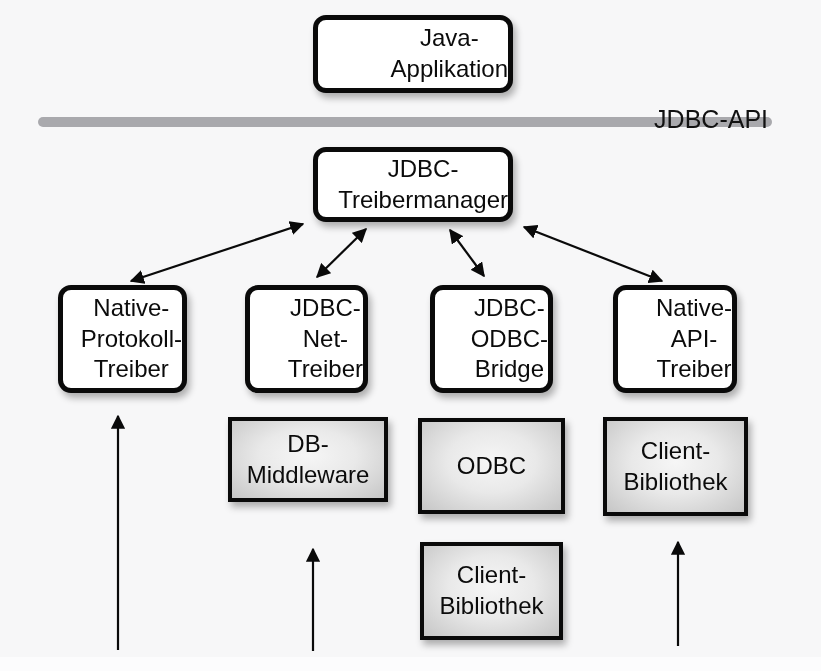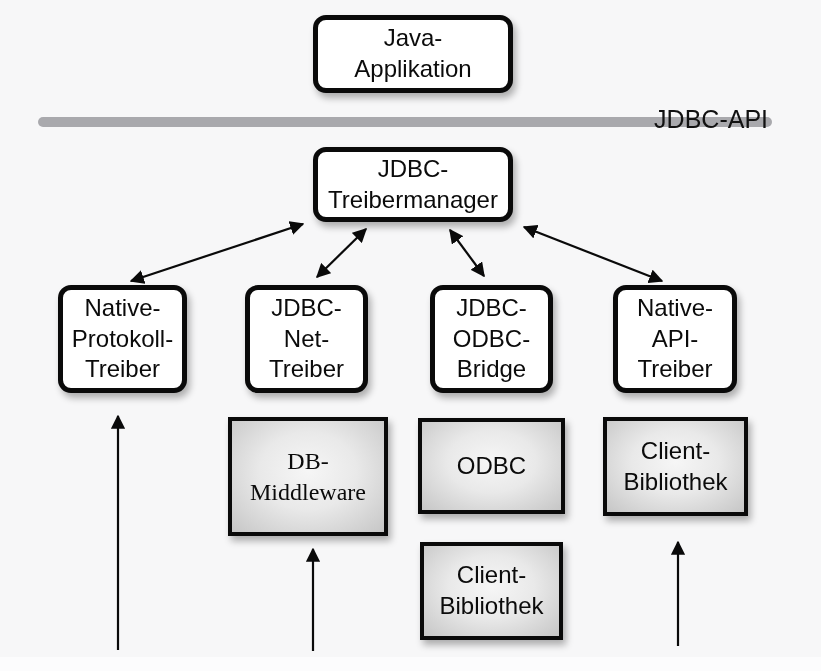--- a/index.html
+++ b/index.html
@@ -32,34 +32,35 @@
     font-size: 24px;
     line-height: 1.28;
     box-shadow: 3px 5px 7px rgba(0,0,0,0.30);
   }
   .node .lbl { white-space: pre-line; }
 
   .rounded {
     background: #ffffff;
     border-radius: 13px;
     border-width: 5px;
+    justify-content: flex-end;
   }
   .gray {
     background: radial-gradient(ellipse at 50% 45%, #f6f6f6 0%, #e9e9e9 45%, #c6c6c6 100%);
     border-radius: 0;
   }
 
   
   #n-java          { left: 313px; top:  15px; width: 200px; height:  78px; }
   #n-manager       { left: 313px; top: 147px; width: 200px; height:  75px; }
   #n-nativeproto   { left:  58px; top: 285px; width: 129px; height: 108px; }
   #n-net           { left: 245px; top: 285px; width: 123px; height: 108px; }
   #n-odbcbridge    { left: 430px; top: 285px; width: 123px; height: 108px; }
   #n-nativeapi     { left: 613px; top: 285px; width: 124px; height: 108px; }
-  #n-middleware    { left: 228px; top: 417px; width: 160px; height:  119px; font-family: Liberation Serif, serif; }
+  #n-middleware    { left: 228px; top: 417px; width: 160px; height:  85px; }
   #n-odbc          { left: 418px; top: 418px; width: 147px; height:  96px; }
   #n-clientbib-r   { left: 603px; top: 417px; width: 145px; height:  99px; }
   #n-clientbib-b   { left: 420px; top: 542px; width: 143px; height:  98px; }
 
   .divider {
     position: absolute;
     left: 38px; top: 117px;
     width: 734px; height: 10px;
     background: #a9a9ad;
     border-radius: 5px;

